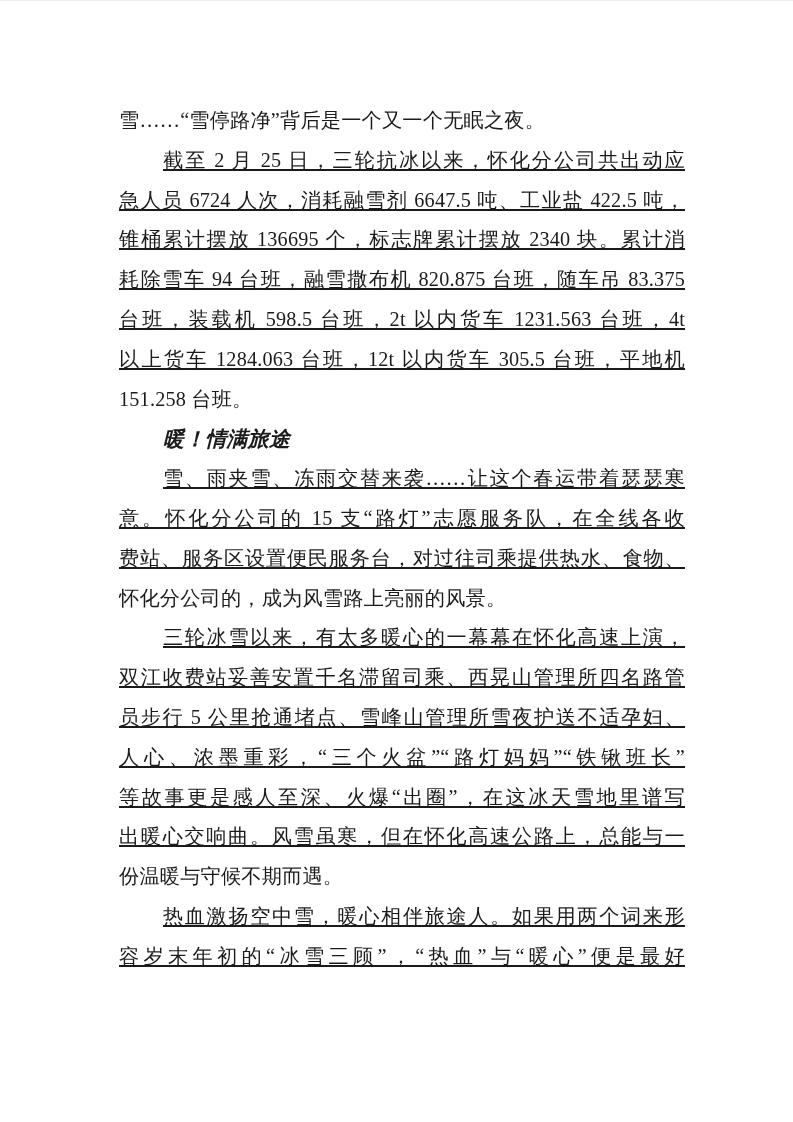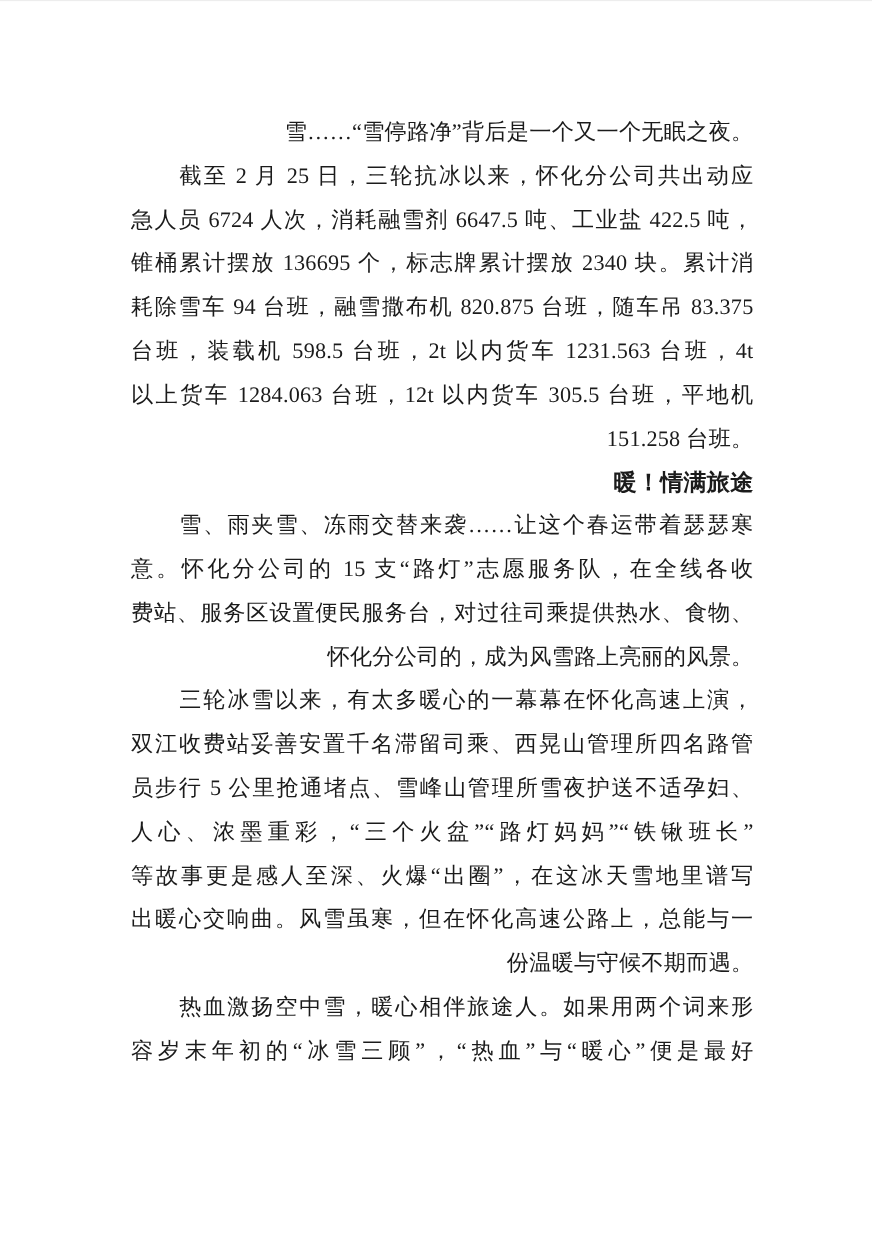--- a/index.html
+++ b/index.html
@@ -25,35 +25,37 @@
     left: 119px;
     top: 100px;
     width: 566px;
   }
   .para { margin: 0; padding: 0; }
   .line {
     font-size: 20.2px;
     line-height: 39.8px;
     height: 39.8px;
     overflow: hidden;
-    text-align: right;
+    text-align: left;
     white-space: normal;
     letter-spacing: 0.2px;
   }
   .line.fill {
     text-align: justify;
     text-align-last: justify;
+    text-decoration: underline;
   }
   .line.indent {
     text-indent: 44px;
   }
   .line.heading {
     font-family: "Liberation Sans", "DejaVu Sans", sans-serif;
     font-weight: 700;
     font-size: 21px;
+    font-style: italic;
   }
 </style>
 </head>
 <body style="background: rgb(255, 255, 255);">
 
 <div class="page">
   <div class="text-block" style="color: rgb(27, 27, 27);">
       <div class="para">
         <div class="line">雪……“雪停路净”背后是一个又一个无眠之夜。</div>
       </div>

